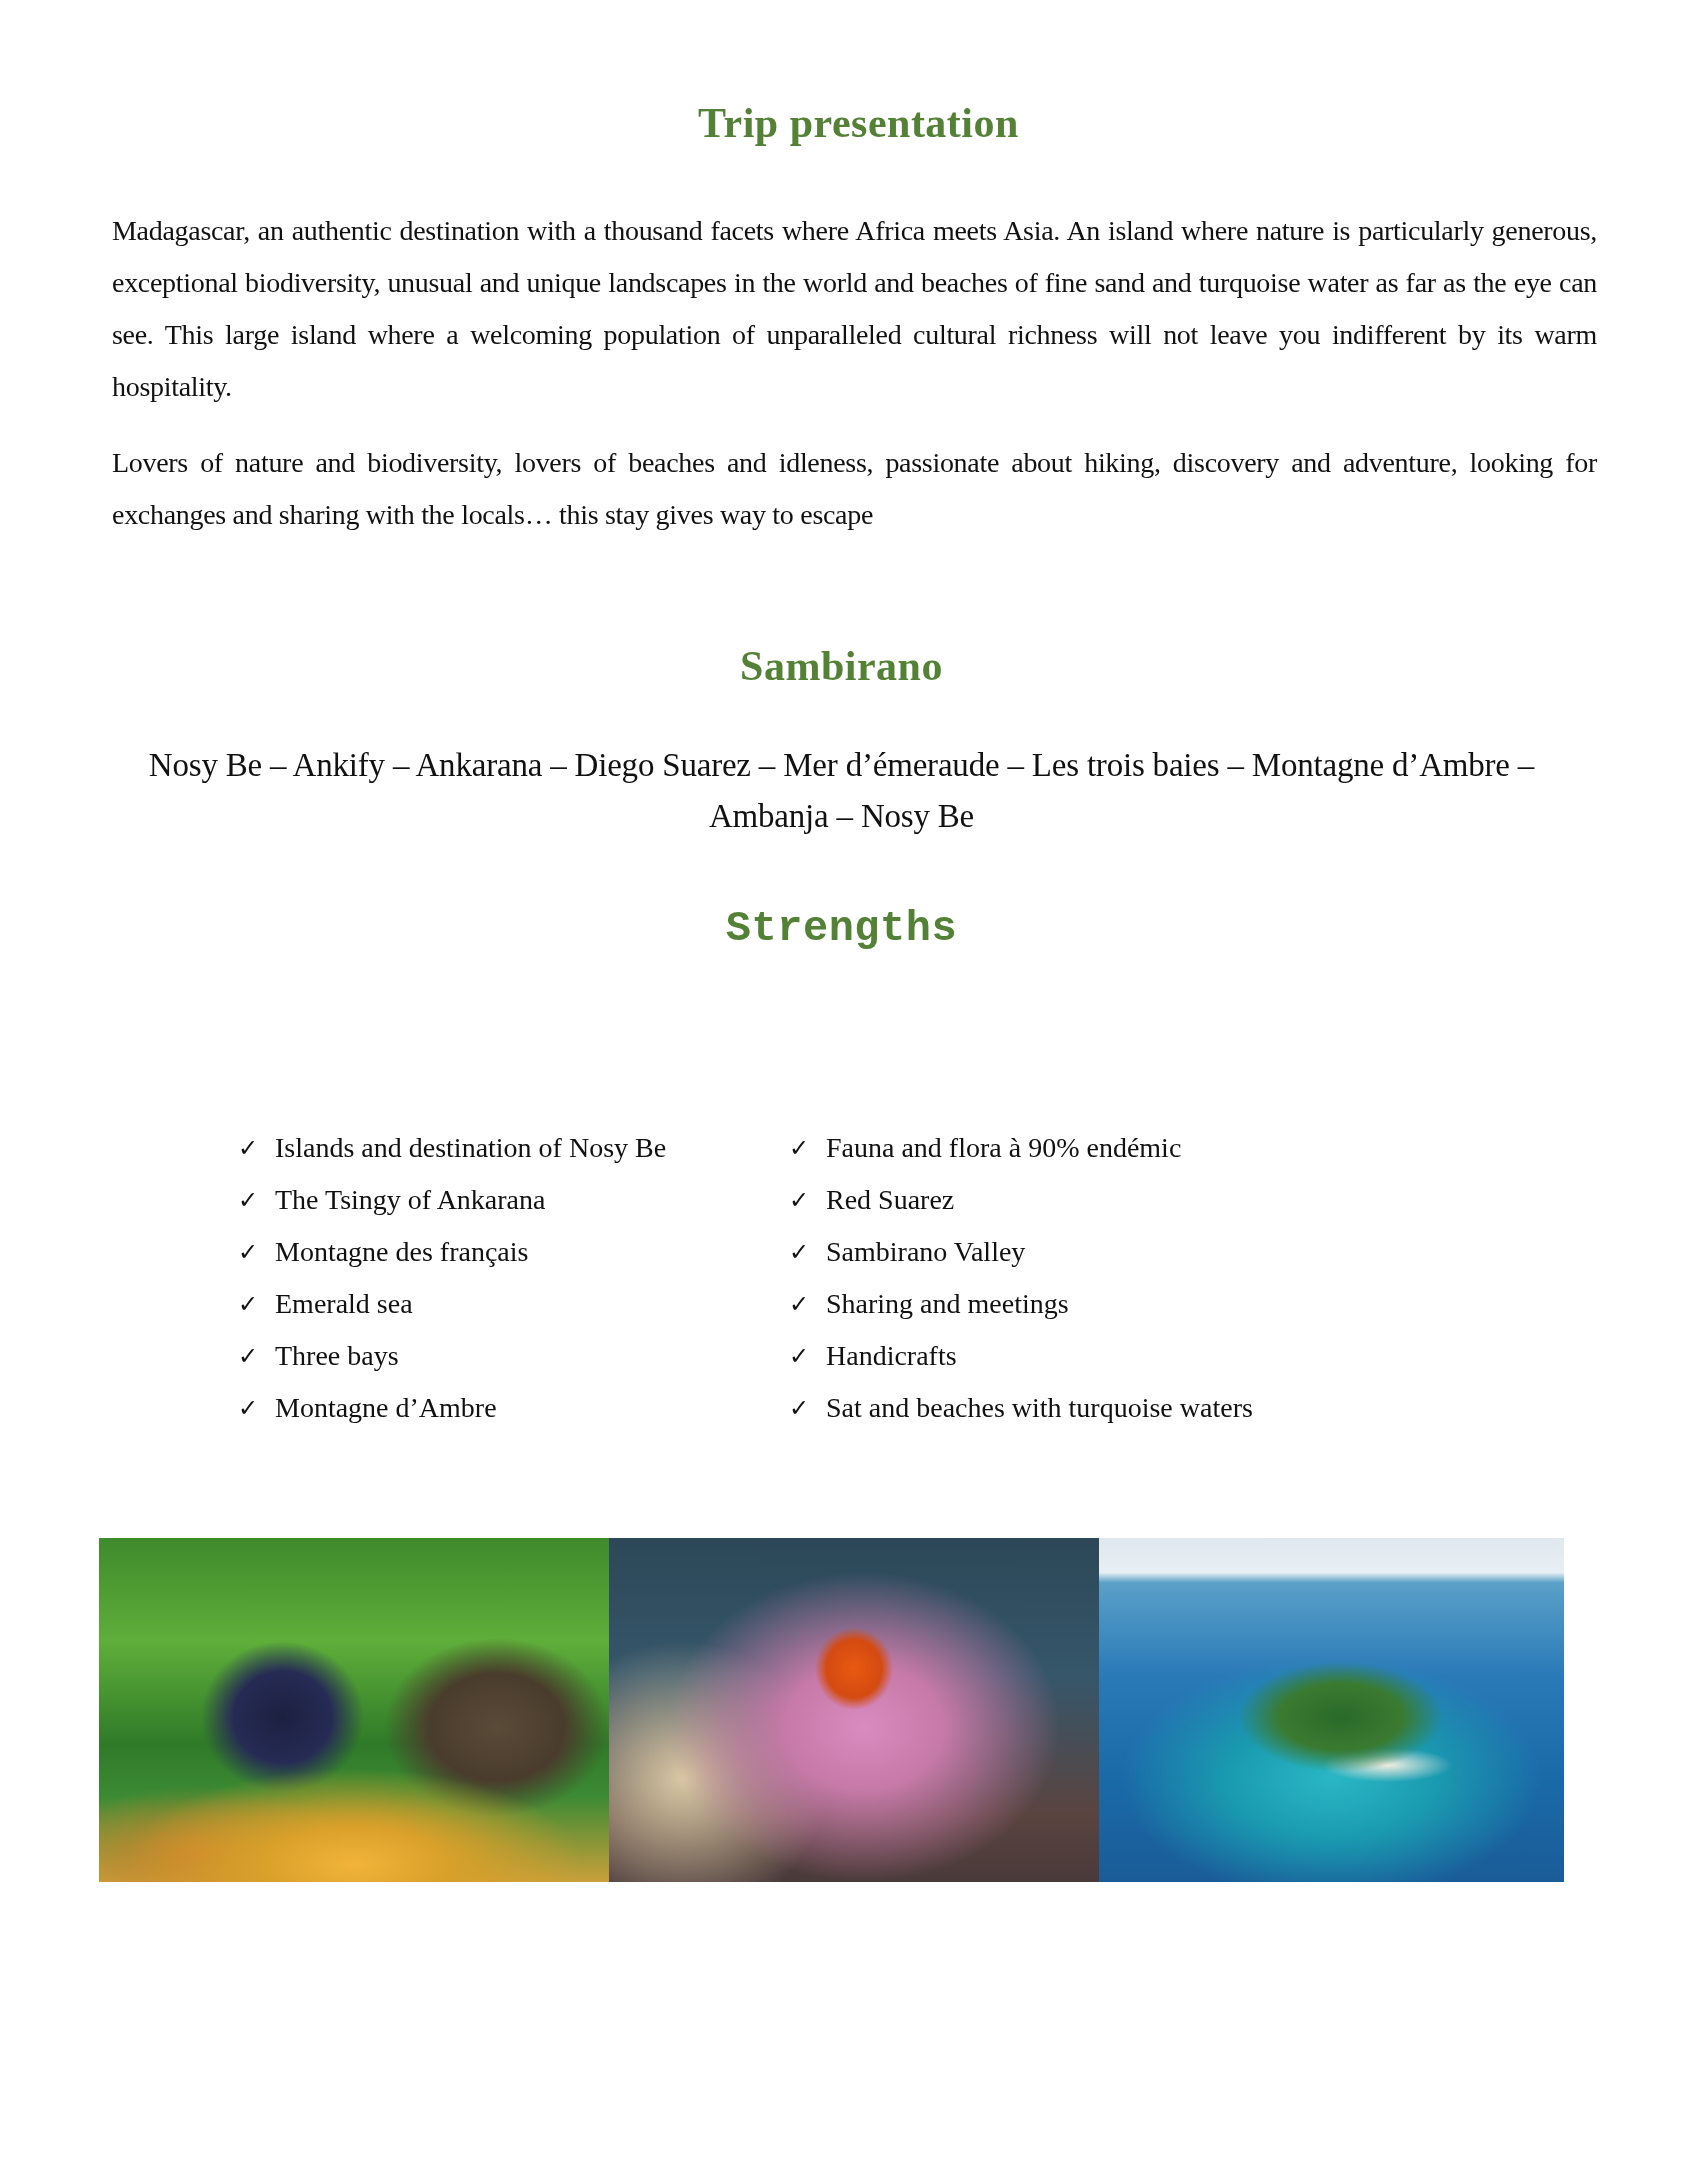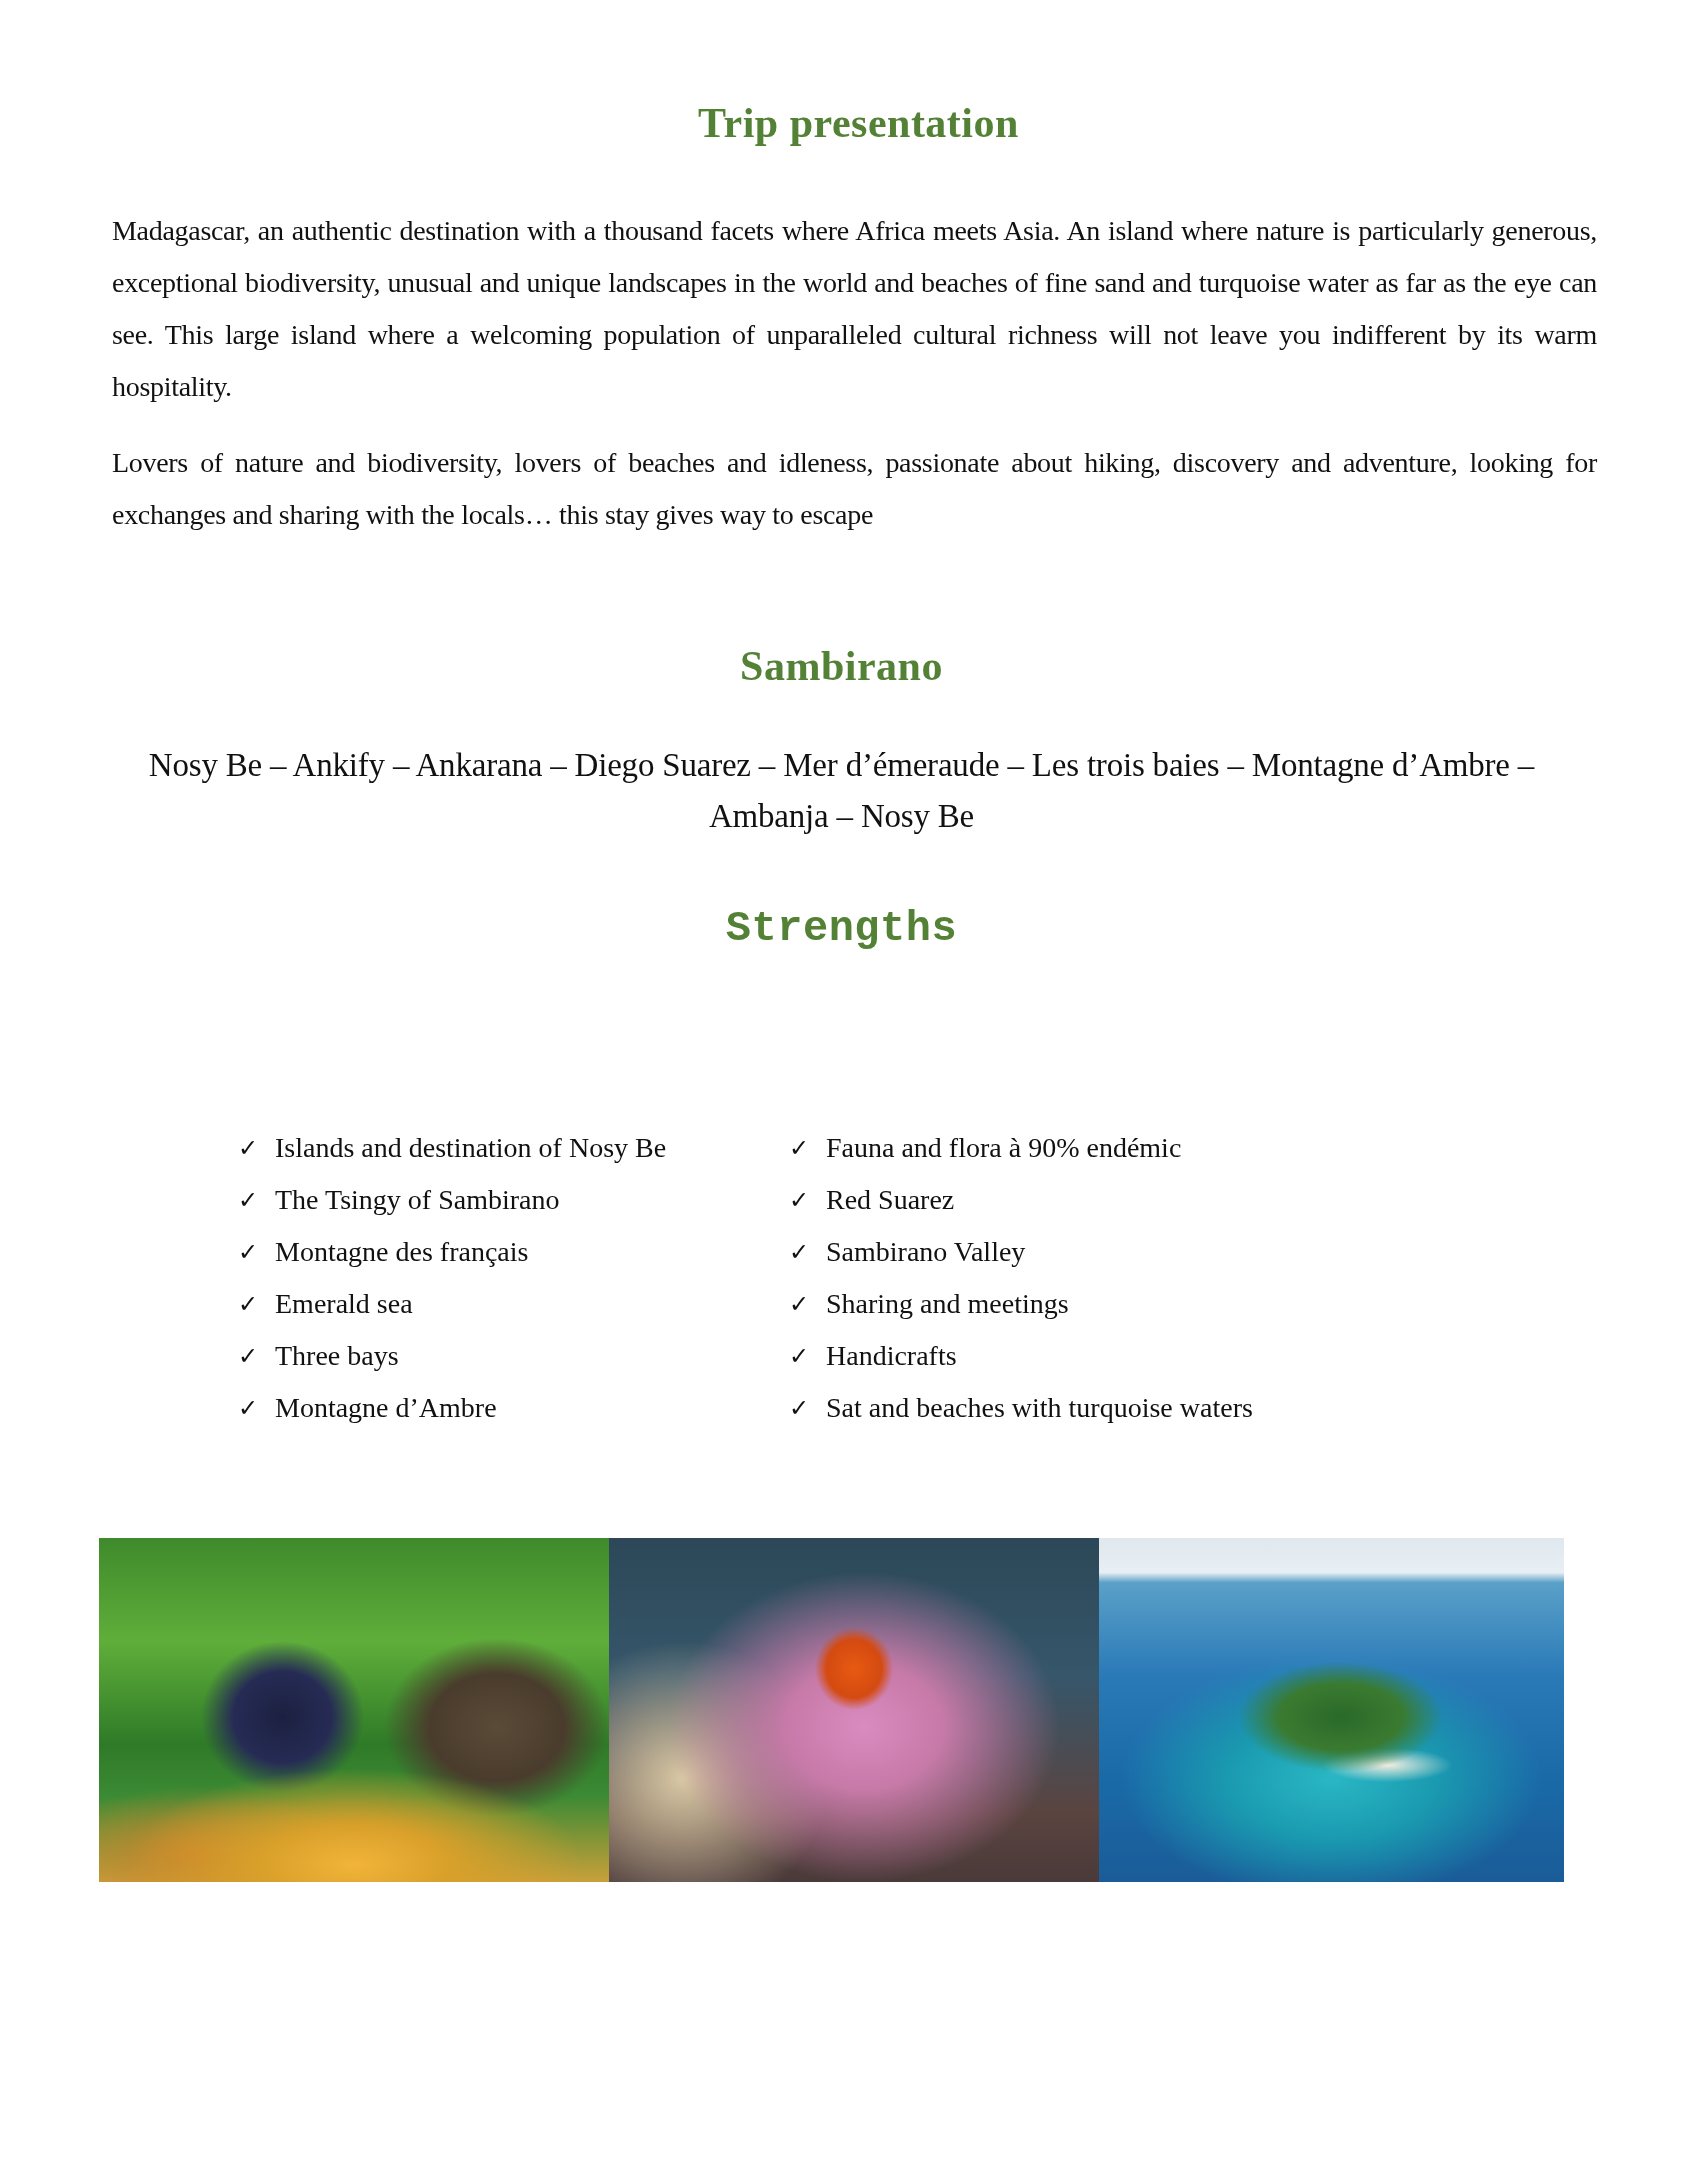--- a/index.html
+++ b/index.html
@@ -53,21 +53,21 @@
 
 <h2 class="heading" style="top:905px;font-family:Liberation Mono, monospace;">Strengths</h2>
 
 <ul class="list list-left" style="left:238px; top:1122px;">
   <li>
       <span class="check">✓</span>
       <span class="txt">Islands and destination  of Nosy Be</span>
     </li>
   <li>
       <span class="check">✓</span>
-      <span class="txt">The Tsingy  of Sambirano</span>
+      <span class="txt">The Tsingy  of Ankarana</span>
     </li>
   <li>
       <span class="check">✓</span>
       <span class="txt">Montagne des français</span>
     </li>
   <li>
       <span class="check">✓</span>
       <span class="txt">Emerald sea</span>
     </li>
   <li>

